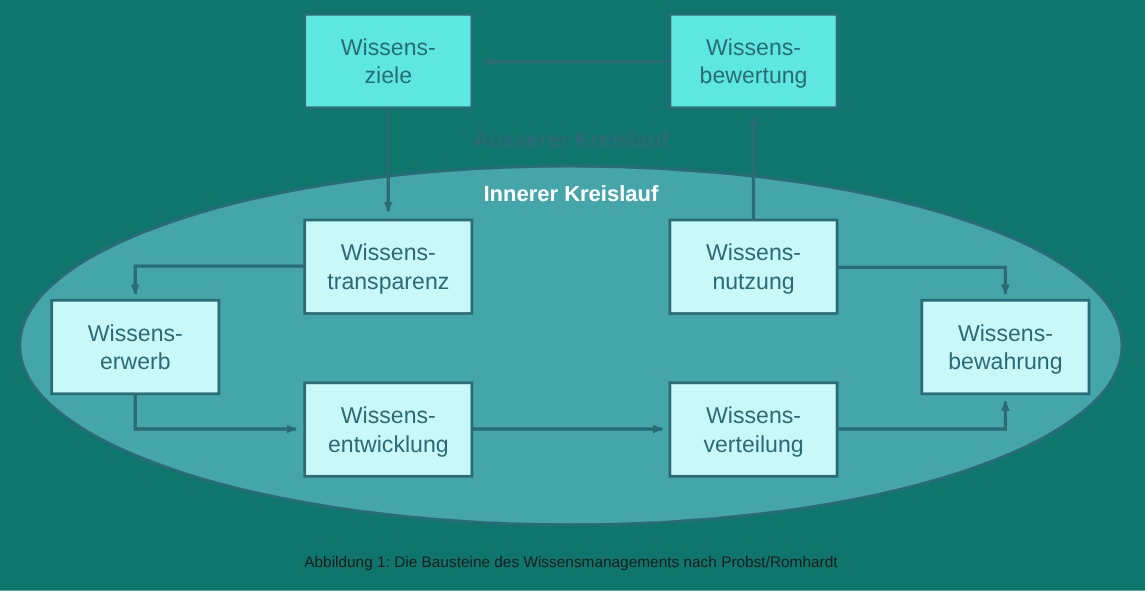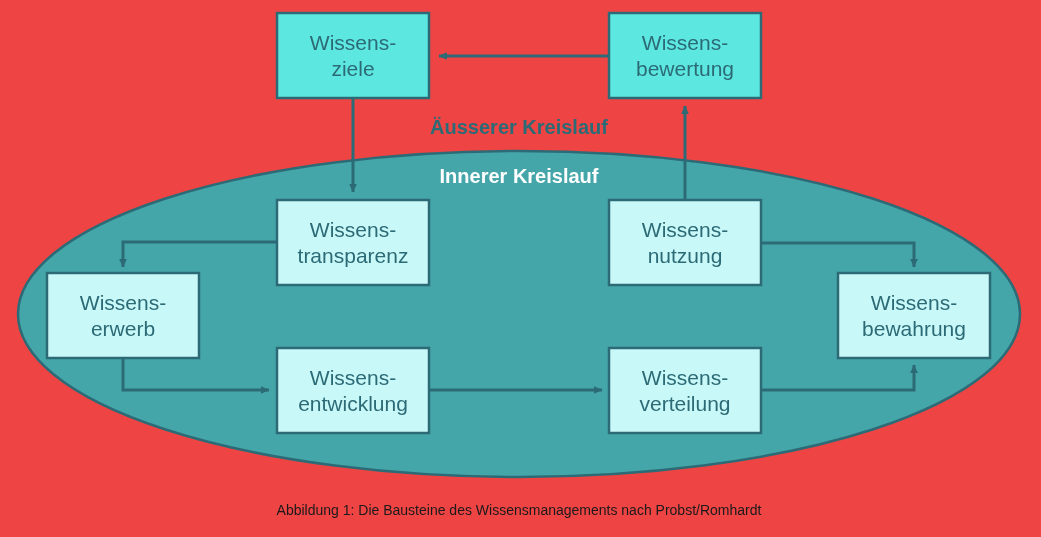--- a/index.html
+++ b/index.html
@@ -9,21 +9,21 @@
   body {
     width: 1041px;
     height: 537px;
     overflow: hidden;
     font-family: "Liberation Sans", sans-serif;
   }
   #figure-root {
     position: relative;
     width: 1041px;
     height: 537px;
-    background: #ef4444;
+    background: #0f766e;
   }
   #diagram-svg {
     position: absolute;
     left: 0;
     top: 0;
     width: 1041px;
     height: 537px;
     display: block;
   }
   .node-box-text {

